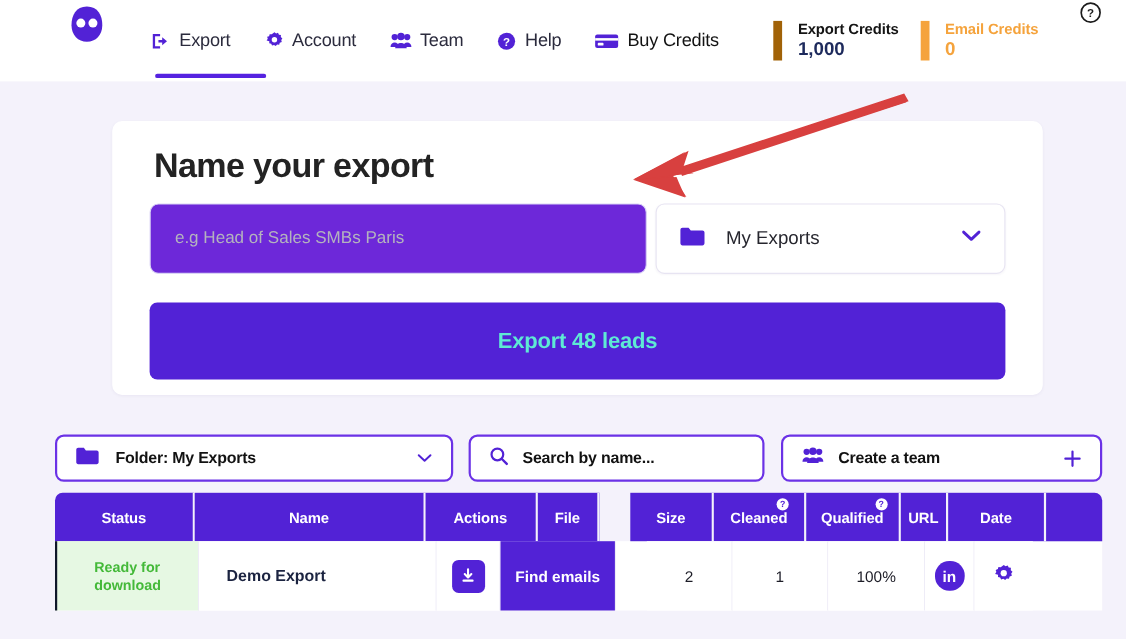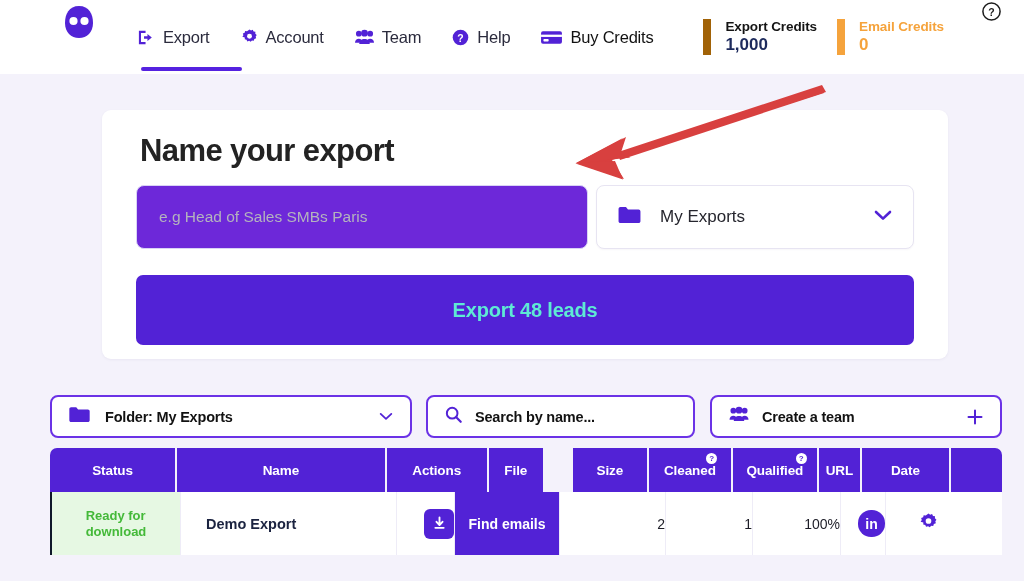--- a/index.html
+++ b/index.html
@@ -100,21 +100,21 @@
   }
   .th:first-child { border-top-left-radius: 7px; }
   .th:last-child { border-top-right-radius: 7px; border-right: none; }
   .th .qmark {
     position: absolute; top: 5px; margin-left: 0; width: 11px; height: 11px;
     border-radius: 50%; background: #fff; color: #5222d6;
     font-size: 8px; font-weight: bold; line-height: 11px; text-align: center;
   }
   .trow { display: flex; height: 63px; background: #fff; }
   .td {
-    display: flex; align-items: center; justify-content: flex-end;
+    display: flex; align-items: center; justify-content: center;
     border-right: 1px solid #eeecf7; font-size: 14px; color: #1d1d27;
     position: relative; background: #fff;
   }
   .td:last-child { border-right: none; }
   .td.status {
     background: #e6f8e3; border-left: 2px solid #0f172a;
     justify-content: center; 
   }
   .status-text { color: #44b939; font-weight: bold; font-size: 13px; line-height: 16px; }
   .td.name { justify-content: flex-start; padding-left: 25px; font-weight: bold; color: #1b2340; font-size: 14.5px; }

